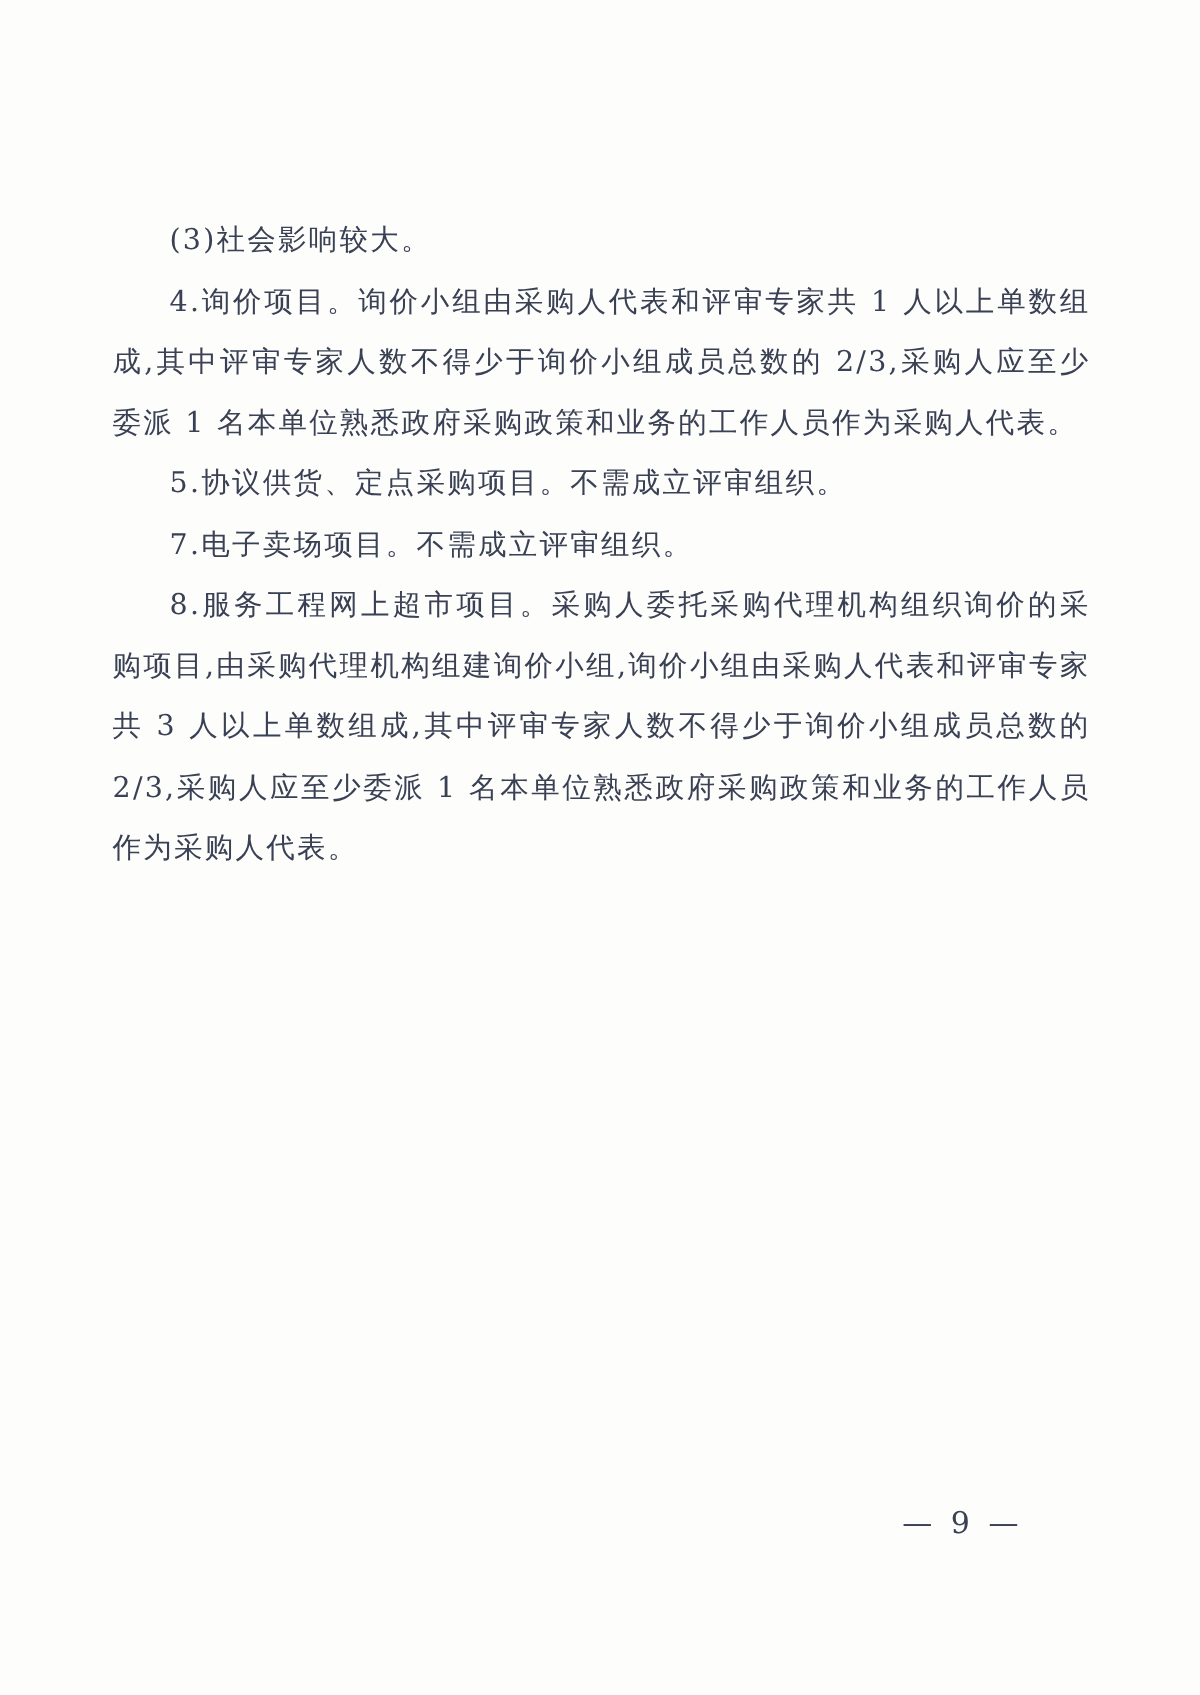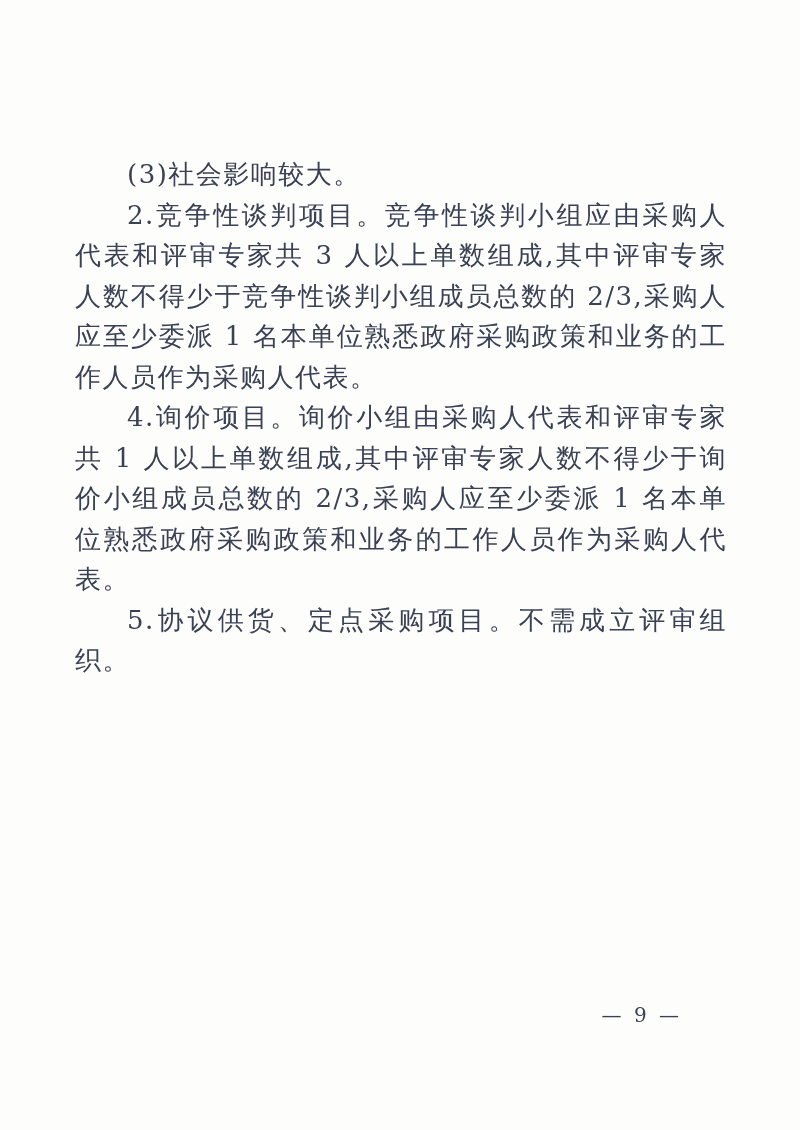--- a/index.html
+++ b/index.html
@@ -11,24 +11,24 @@
     position: relative;
     width: 800px;
     height: 1130px;
     background: #fdfdfc;
     overflow: hidden;
     font-family: "DejaVu Serif", "Liberation Serif", serif;
   }
   .content {
     position: absolute;
     left: 75px;
-    top: 154px;
+    top: 140px;
     width: 652px;
     color: #3a4154;
-    font-size: 26px;
+    font-size: 19px;
     line-height: 40.5px;
     letter-spacing: 1.5px;
     text-align: justify;
   }
   .para {
     margin: 0;
     text-indent: 2em;
   }
   .footer {
     position: absolute;
@@ -39,18 +39,19 @@
     letter-spacing: 3px;
     white-space: nowrap;
   }
 </style>
 </head>
 <body>
 
 <div class="page">
   <div class="content">
     <p class="para">(3)社会影响较大。</p>
-    <p class="para">2.竞争性谈判项目。竞争性谈判小组应由采购人代表和评审专家共 3 人以上单数组成,其中评审专家人数不得少于竞争性谈判小组成员总数的 2/3,采购人应至少委派 1 名本单位熟悉政府采购政策和业务的工作人员作为采购人代表。</p>
     <p class="para">4.询价项目。询价小组由采购人代表和评审专家共 1 人以上单数组成,其中评审专家人数不得少于询价小组成员总数的 2/3,采购人应至少委派 1 名本单位熟悉政府采购政策和业务的工作人员作为采购人代表。</p>
     <p class="para">5.协议供货、定点采购项目。不需成立评审组织。</p>
+    <p class="para">7.电子卖场项目。不需成立评审组织。</p>
+    <p class="para">8.服务工程网上超市项目。采购人委托采购代理机构组织询价的采购项目,由采购代理机构组建询价小组,询价小组由采购人代表和评审专家共 3 人以上单数组成,其中评审专家人数不得少于询价小组成员总数的 2/3,采购人应至少委派 1 名本单位熟悉政府采购政策和业务的工作人员作为采购人代表。</p>
   </div>
   <div class="footer">— 9 —</div>
 </div>
 
 </body></html>

